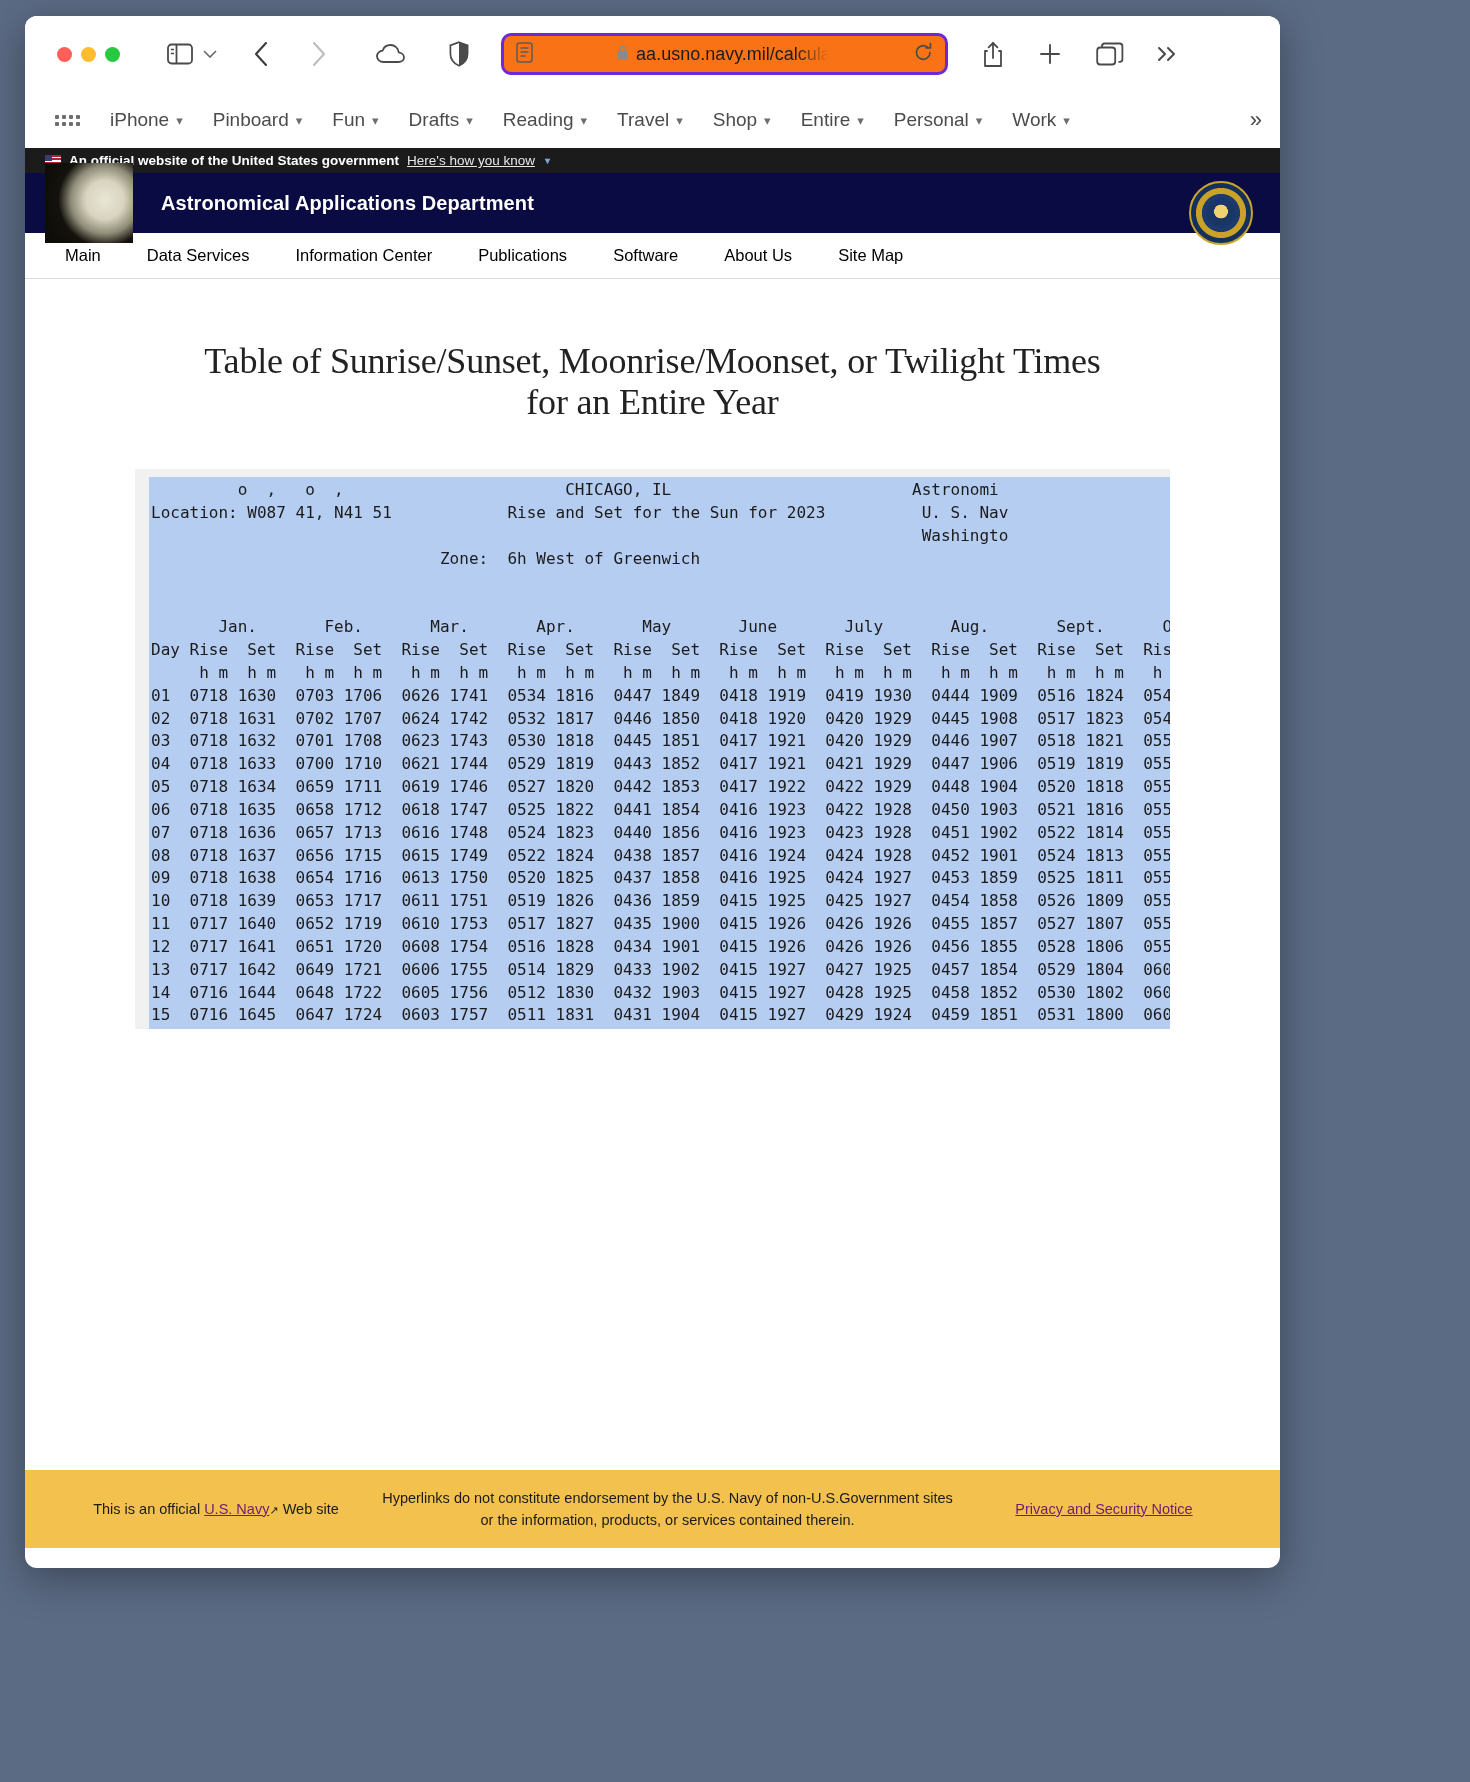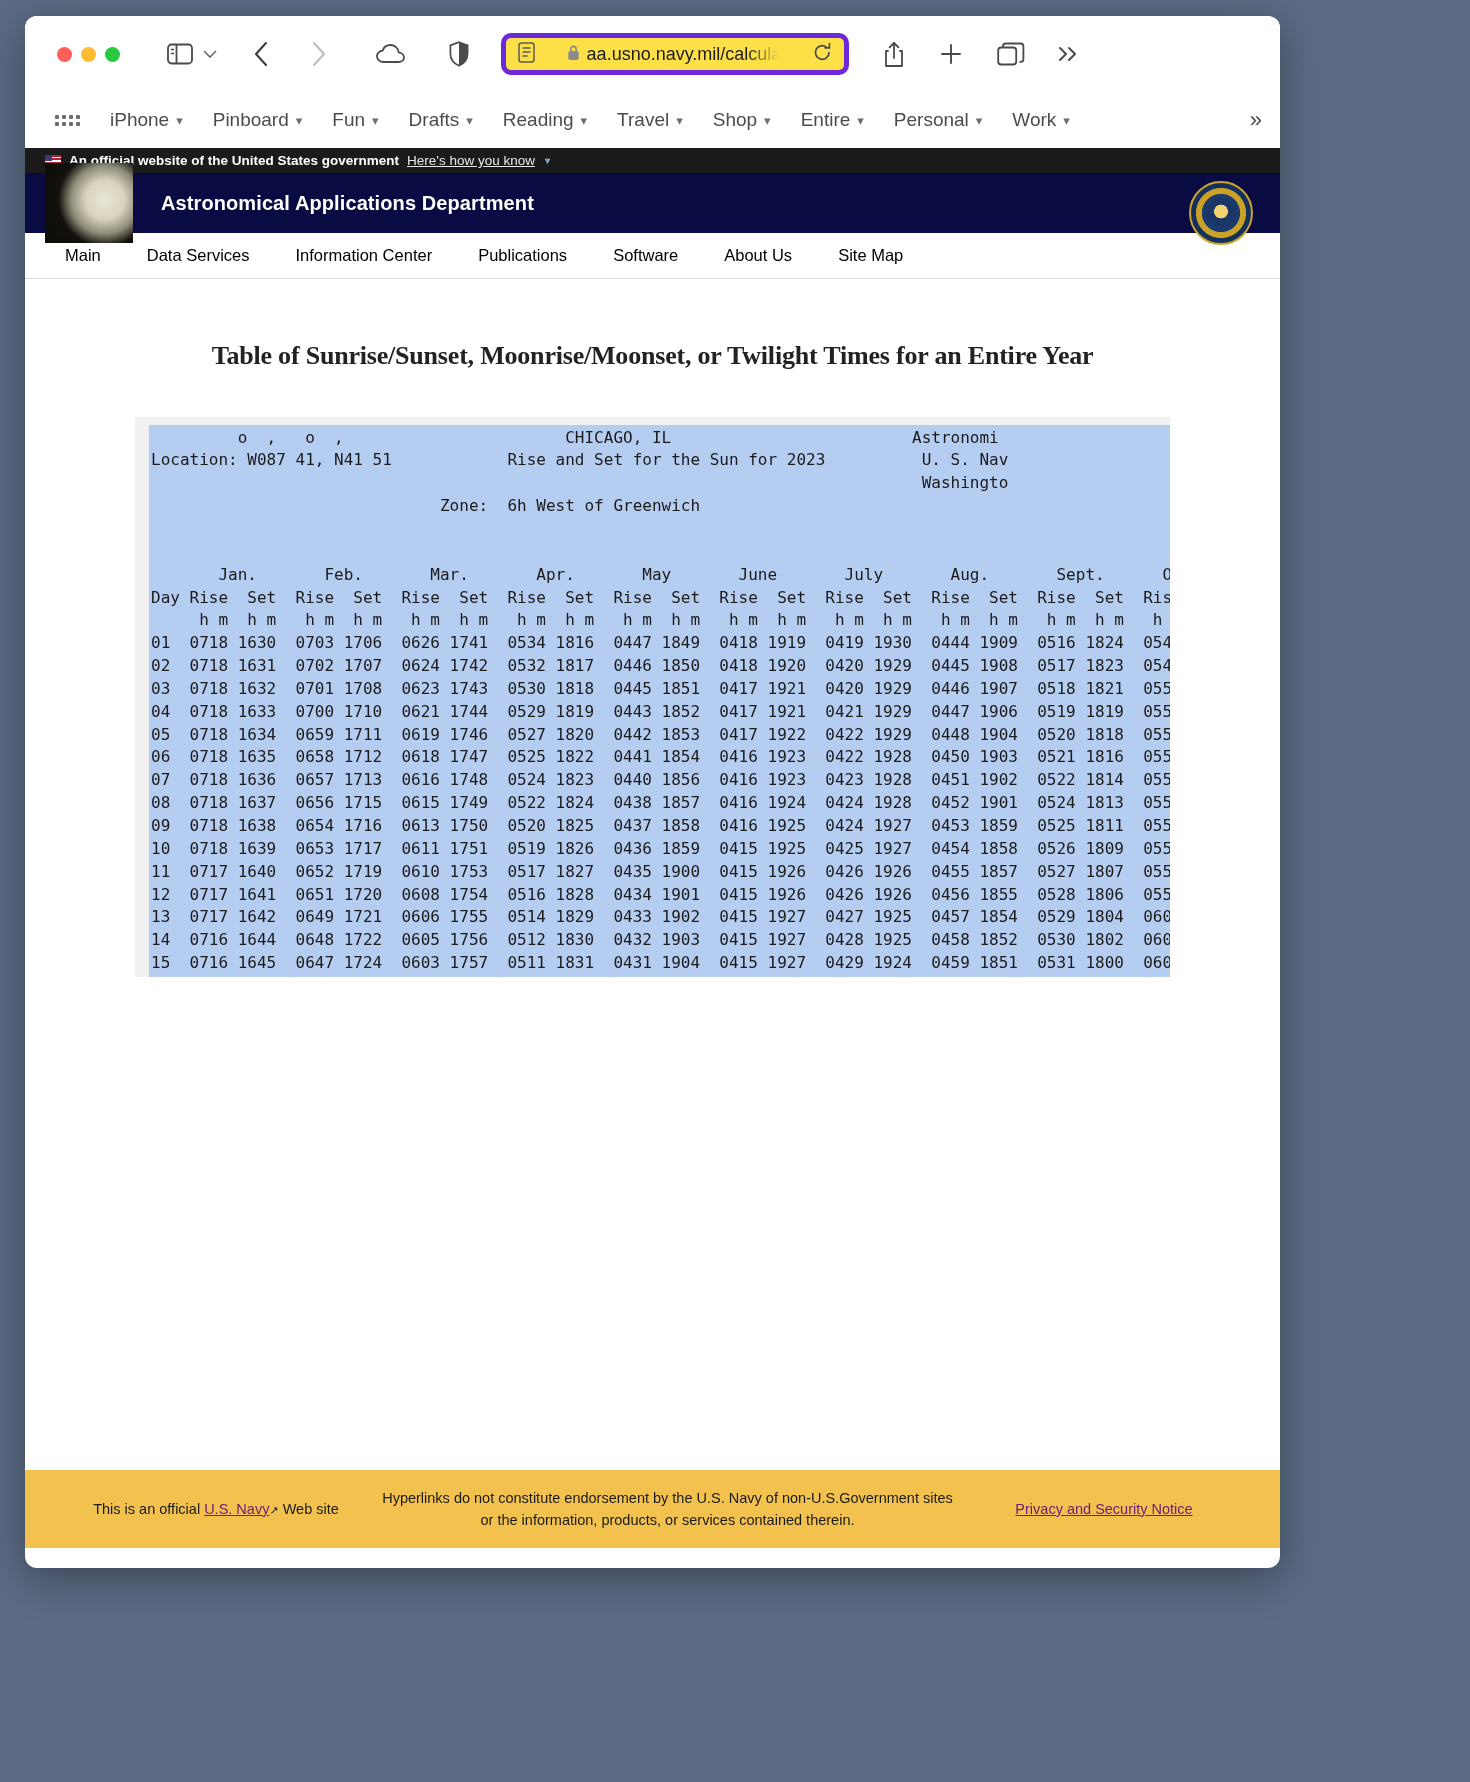--- a/index.html
+++ b/index.html
@@ -31,23 +31,23 @@
   .tb-icon { color:#4a4a4a; display:flex; align-items:center; justify-content:center; }
   .sidebar-btn { margin-left: 47px; }
   .chev-small { margin-left: 10px; color:#6b6b6b; }
   .nav-back { margin-left: 36px; color:#3c3c3c; }
   .nav-fwd { margin-left: 42px; color:#b8b8b8; }
   .cloud-btn { margin-left: 48px; }
   .shield-btn { margin-left: 42px; }
 
   .urlbar {
     margin-left: 32px;
-    width: 348px; height: 42px;
-    border: 5px solid #6d28d9; border-radius: 10px;
-    background: #fde047;
+    width: 447px; height: 42px;
+    border: 3px solid #6d28d9; border-radius: 10px;
+    background: #f97316;
     display: flex; align-items: center; padding: 0 12px;
     position: relative;
   }
   .url-reader { color:#5b5b5b; }
   .url-center { flex:1; display:flex; align-items:center; justify-content:center; gap:7px; overflow:hidden; }
   .lock { color:#8a8a8a; }
   .url-text {
     font-size: 18px; color:#1d1d1f; white-space:nowrap;
     -webkit-mask-image: linear-gradient(to right, #000 82%, transparent 99%);
             mask-image: linear-gradient(to right, #000 82%, transparent 99%);
@@ -107,21 +107,21 @@
     height: 46px; display:flex; align-items:center; padding-left: 40px; gap: 0;
     border-bottom: 1px solid #dcdcdc; background:#fff;
     font-size: 16.5px; color:#4a4a4a;
   }
   .site-nav a { color:#000000; text-decoration:none; margin-right: 46px; white-space:nowrap; }
 
   
   .page { background:#fff; height: calc(100% - 76px - 56px - 25px - 80px - 46px); overflow:hidden; position:relative; }
   .page-title {
     font-family: "Liberation Serif", serif;
-    font-weight: 700; font-size: 26px; color:#222;
+    font-weight: 400; font-size: 36px; color:#222;
     text-align:center; line-height:1.14;
     padding: 62px 160px 0 160px;
     letter-spacing: -.2px;
   }
   .pre-wrap {
     margin: 46px 110px 0 110px;
     background: #f1f1f1;
     padding: 8px 0 0 14px;
     height: 560px; overflow:hidden;
   }

